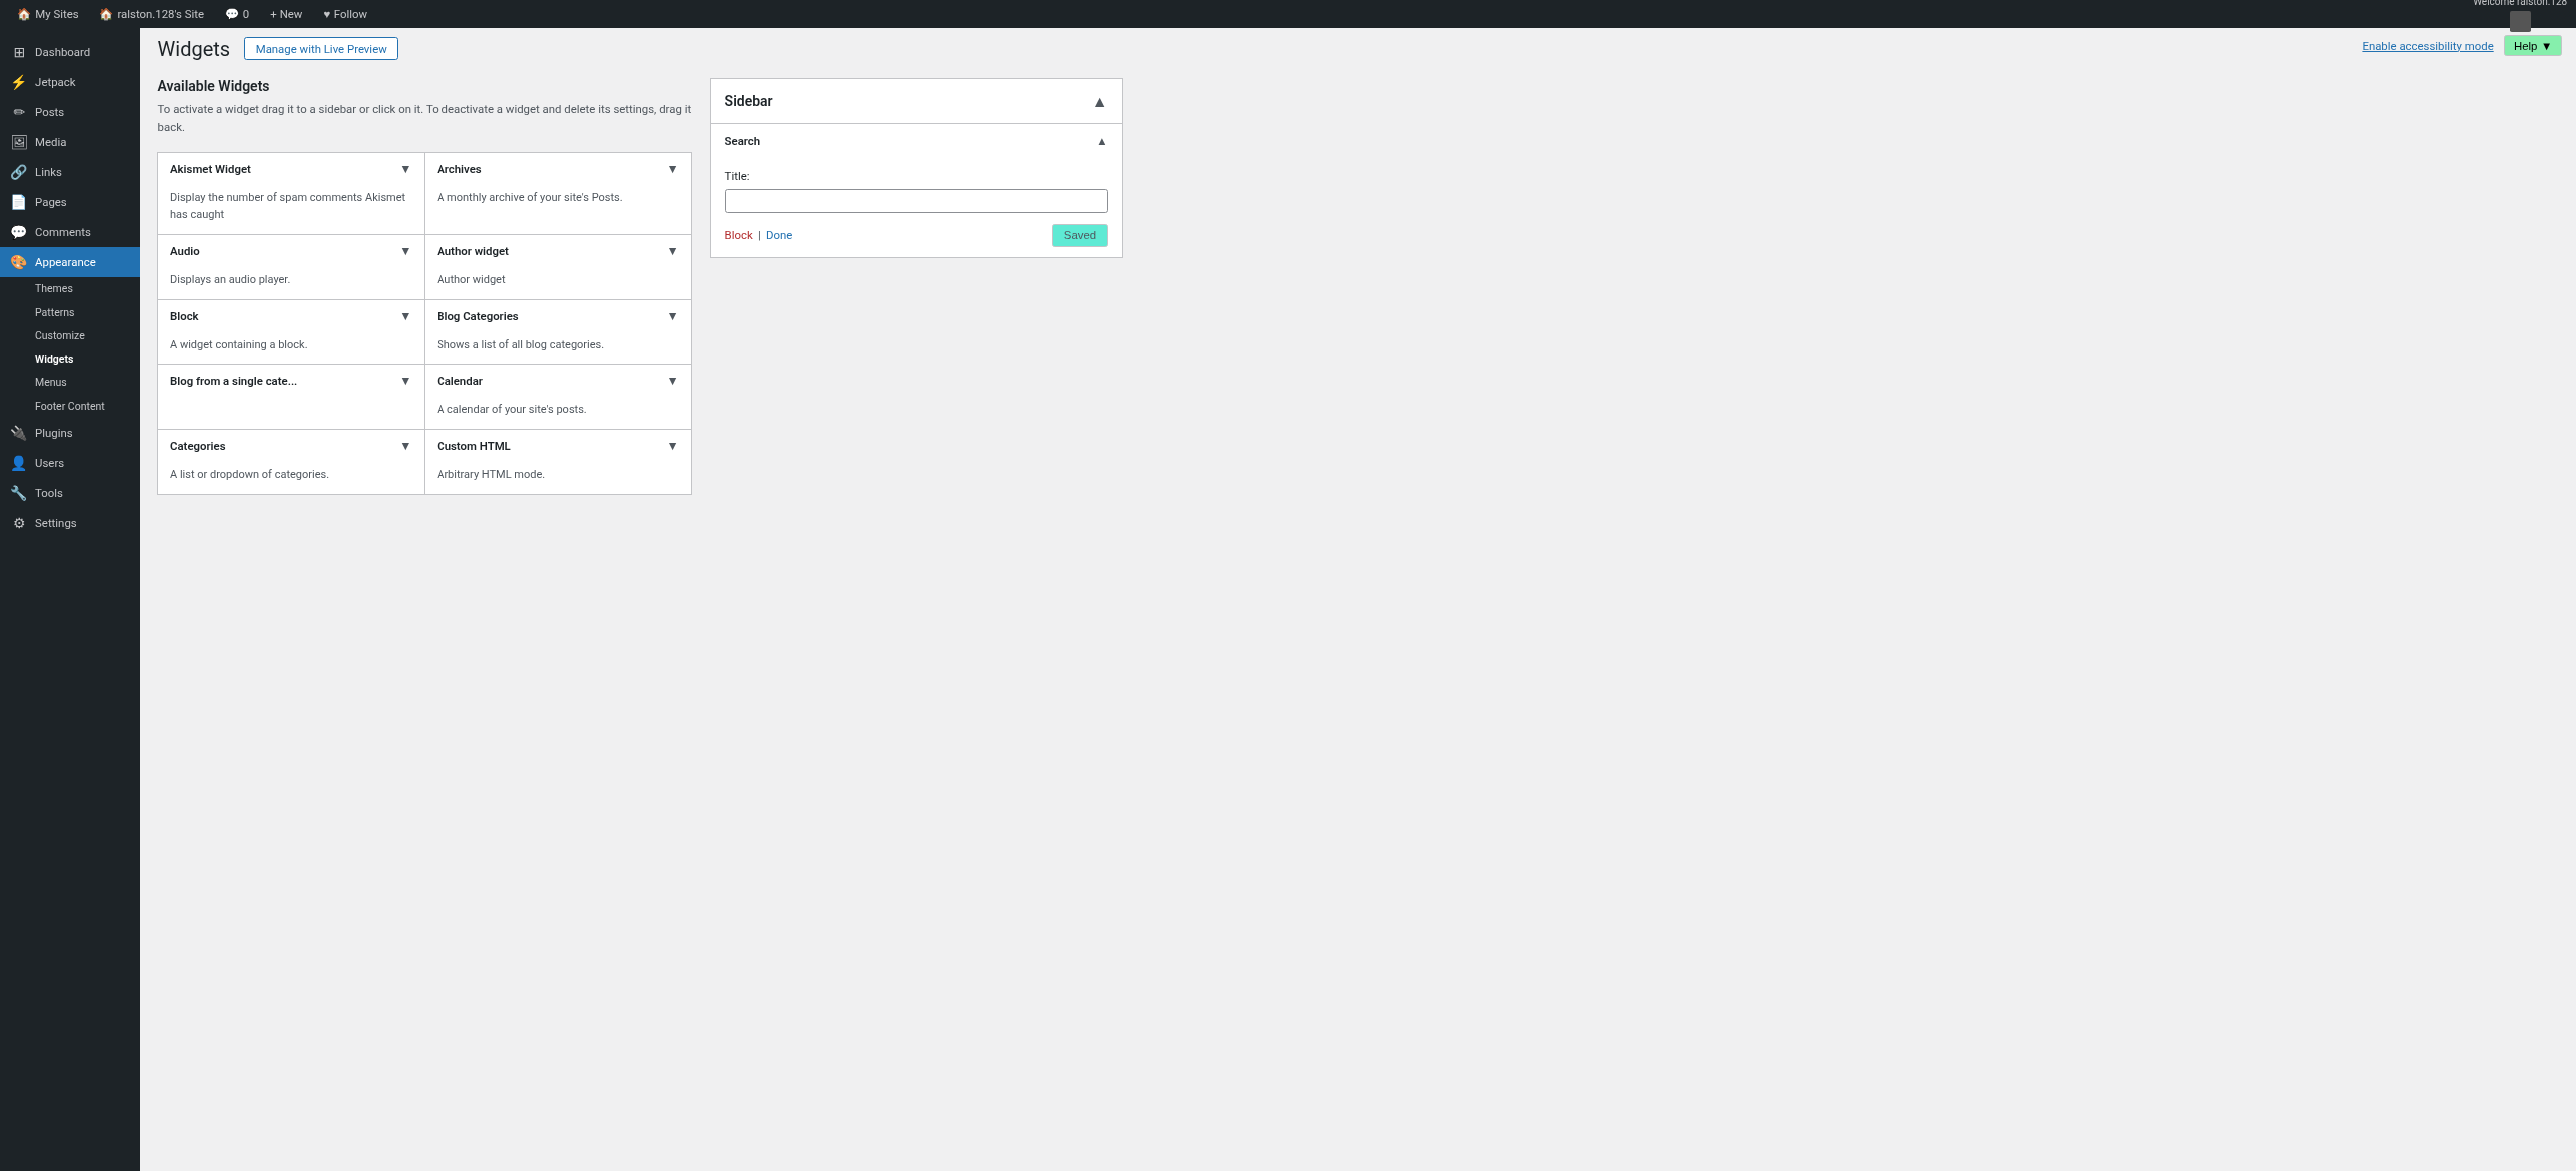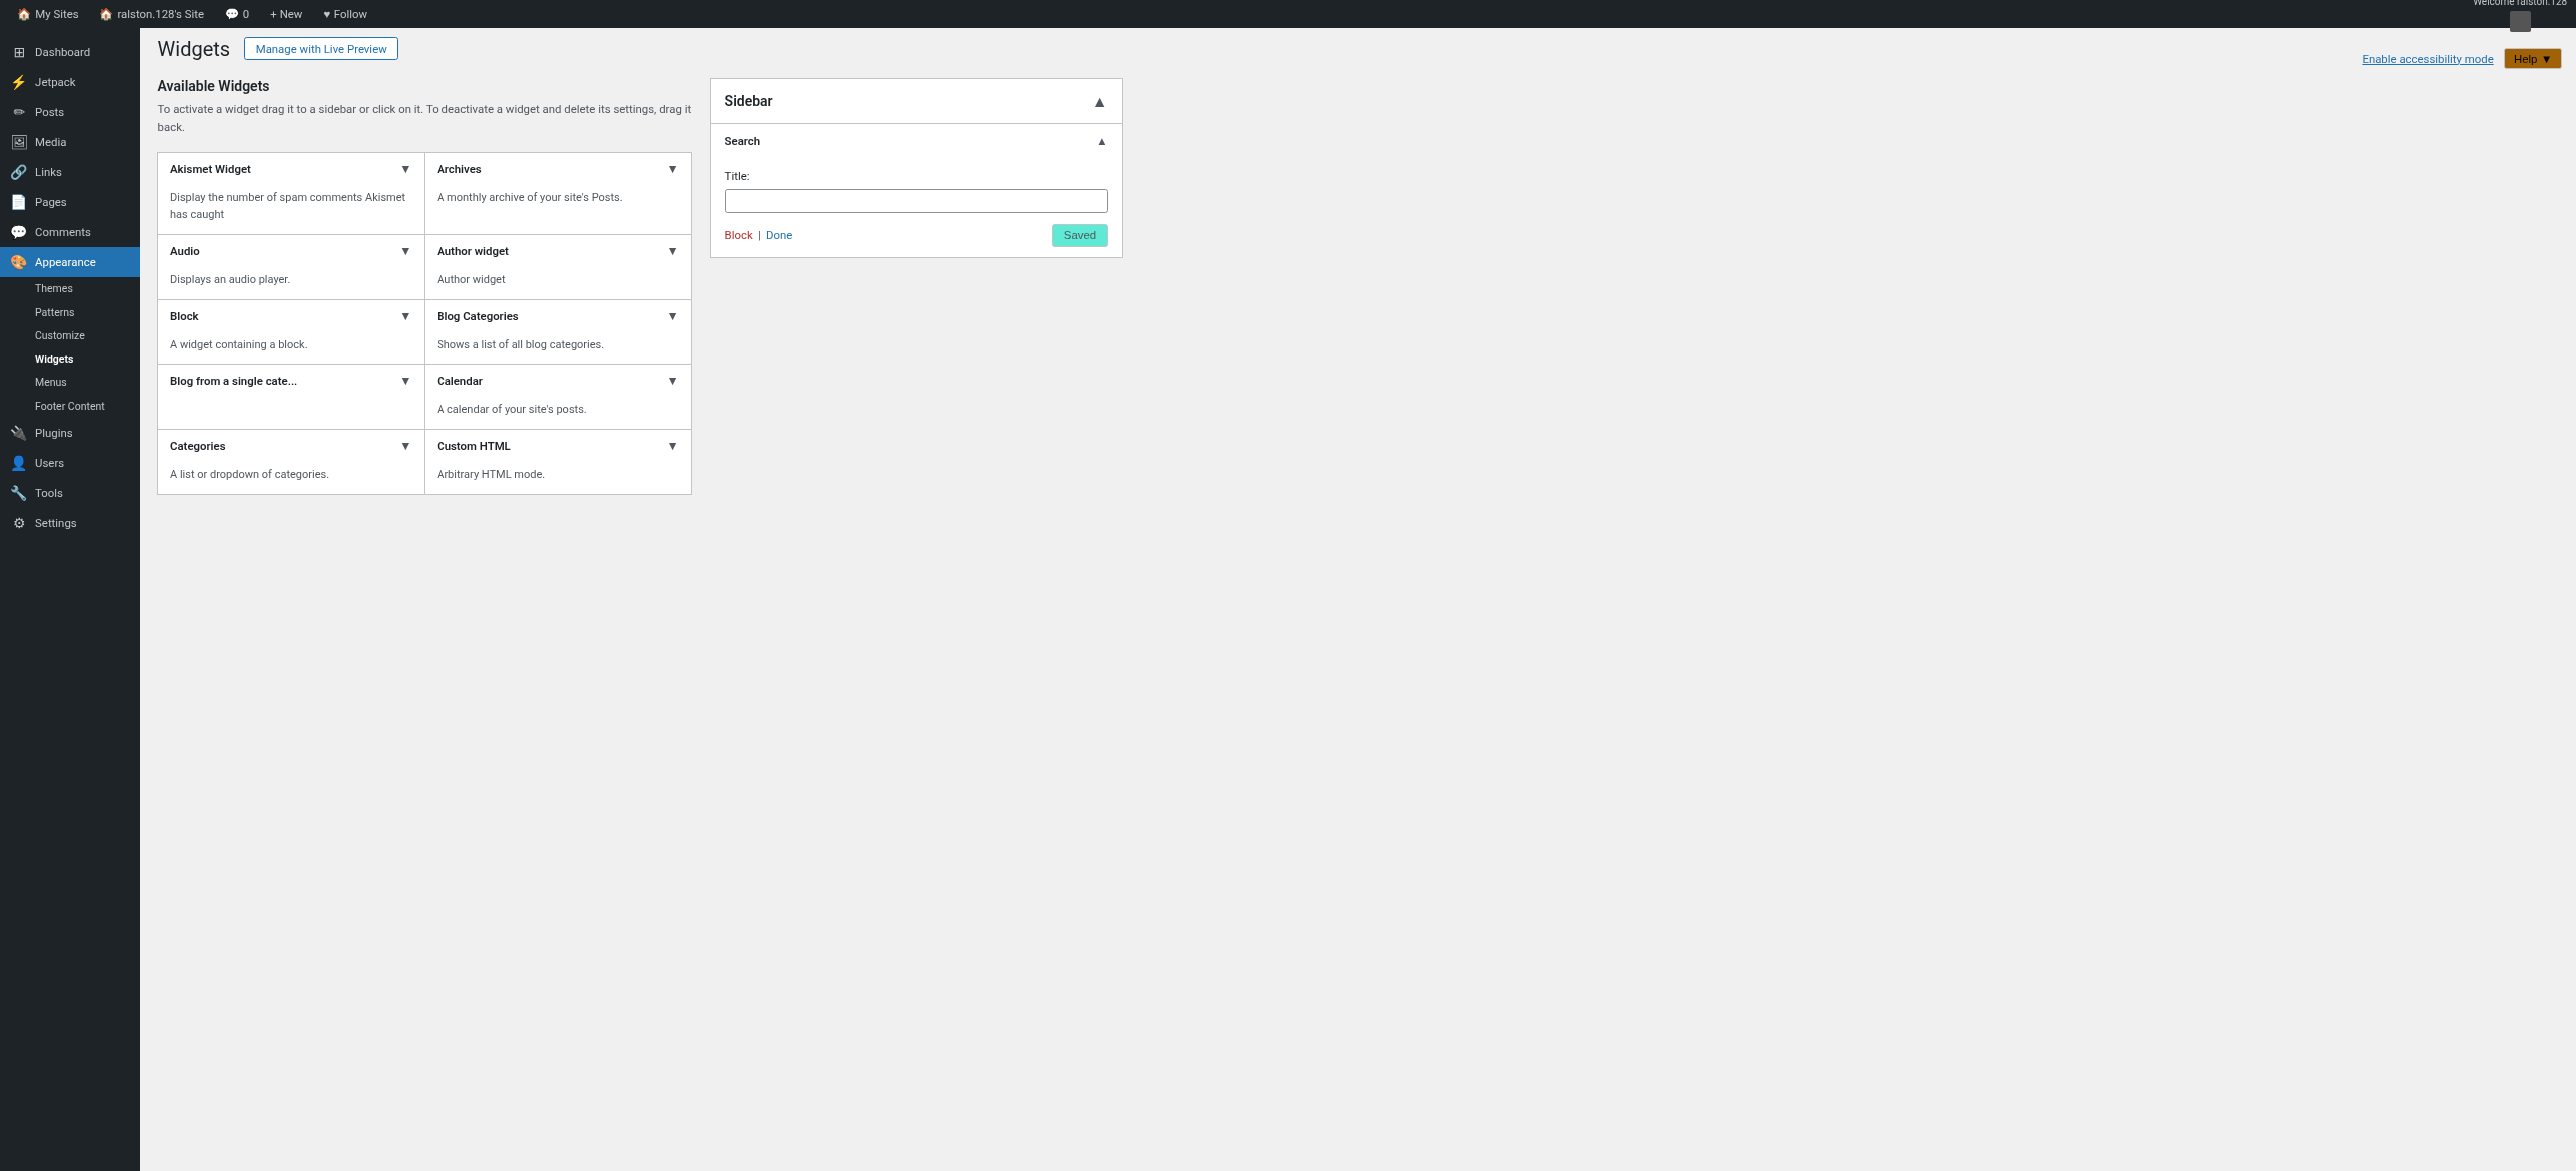--- a/index.html
+++ b/index.html
@@ -80,26 +80,26 @@
     .button {
       display: inline-flex; align-items: center;
       padding: 3.5px 10.5px; border: 0.9px solid #2271b1;
       background: #fff; color: #2271b1;
       font-size: 11.4px; cursor: pointer; border-radius: 2.6px;
       text-decoration: none;
     }
 
     
     .screen-options {
-      position: fixed; top: 28px; right: 0; padding: 20px 14px;
+      position: fixed; top: 28px; right: 0; padding: 7px 14px;
       display: flex; align-items: center; gap: 10.5px; font-size: 11.4px;
     }
     .enable-accessibility { color: #2271b1; text-decoration: underline; cursor: pointer; }
     .help-button {
-      background: #a16207; border: 0.9px solid #c3c4c7; border-radius: 2.6px;
+      background: #86efac; border: 0.9px solid #c3c4c7; border-radius: 2.6px;
       padding: 3.5px 8.8px; cursor: pointer; font-size: 11.4px;
       display: flex; align-items: center; gap: 3.5px;
     }
 
     
     .section-title { font-size: 14px; font-weight: 600; color: #1d2327; margin-bottom: 7px; }
     .section-desc { color: #50575e; margin-bottom: 17.6px; font-size: 11.4px; line-height: 1.5; }
 
     
     .content-area { display: flex; gap: 17.6px; }

